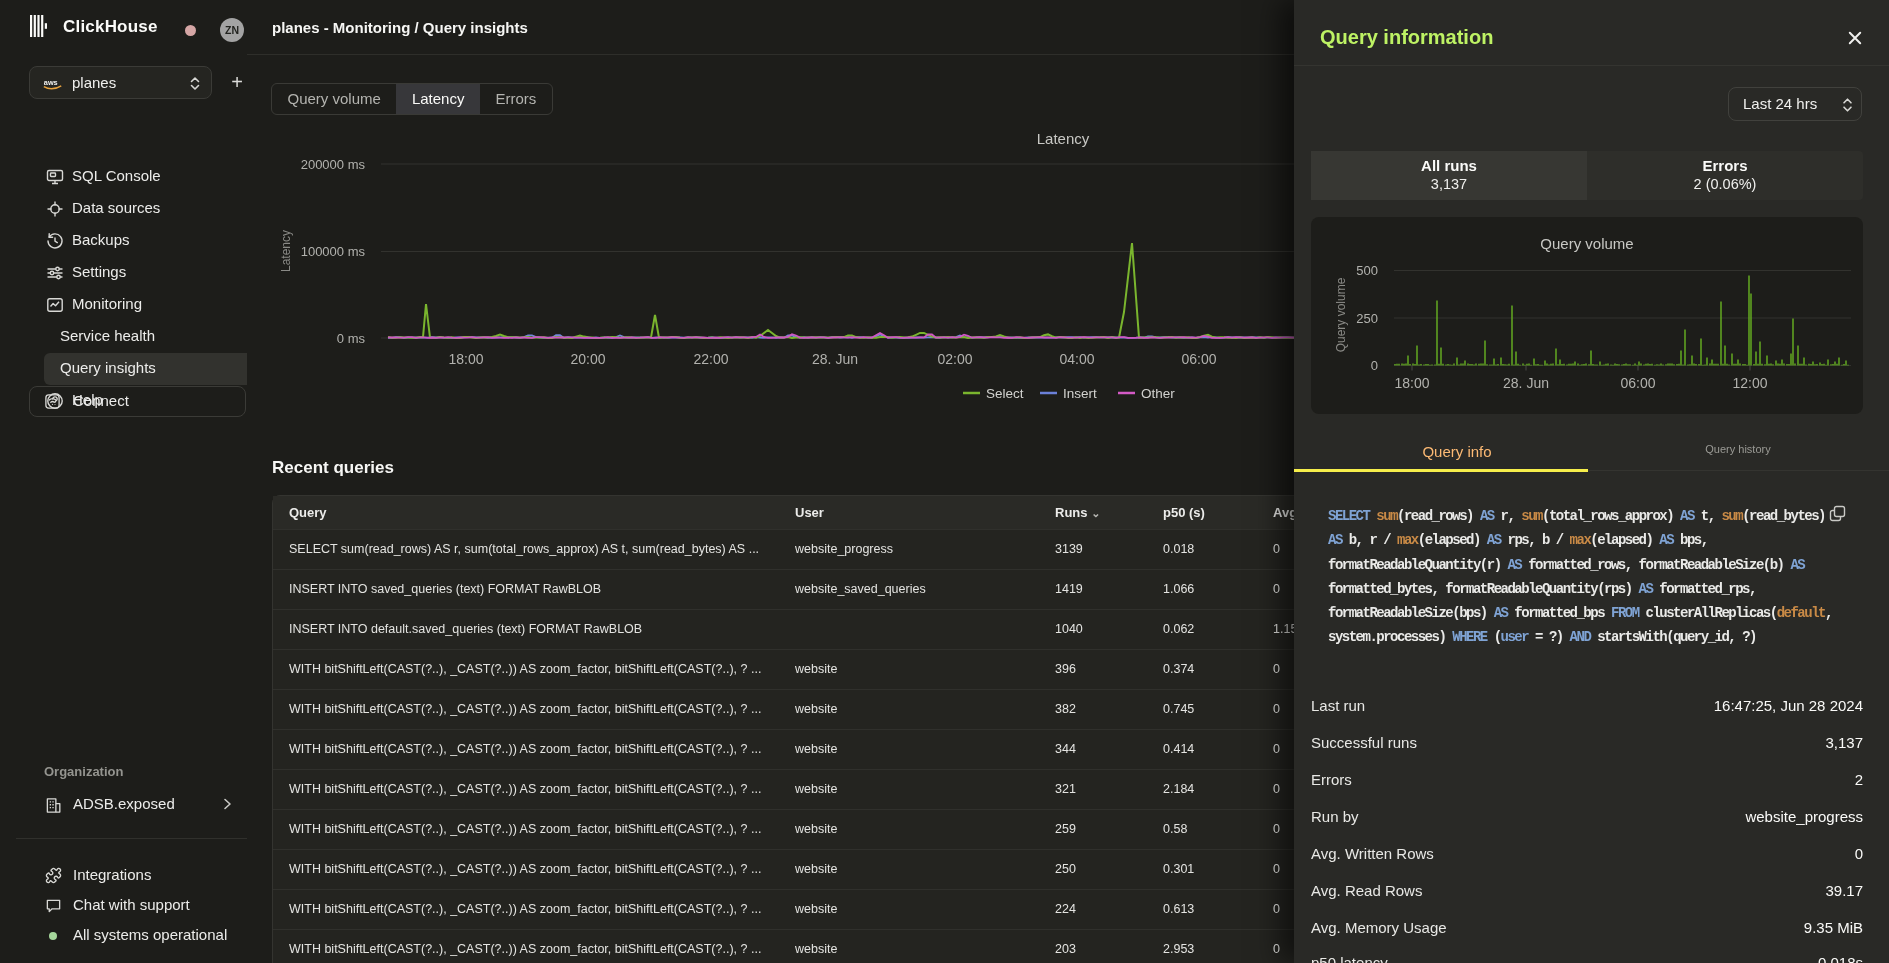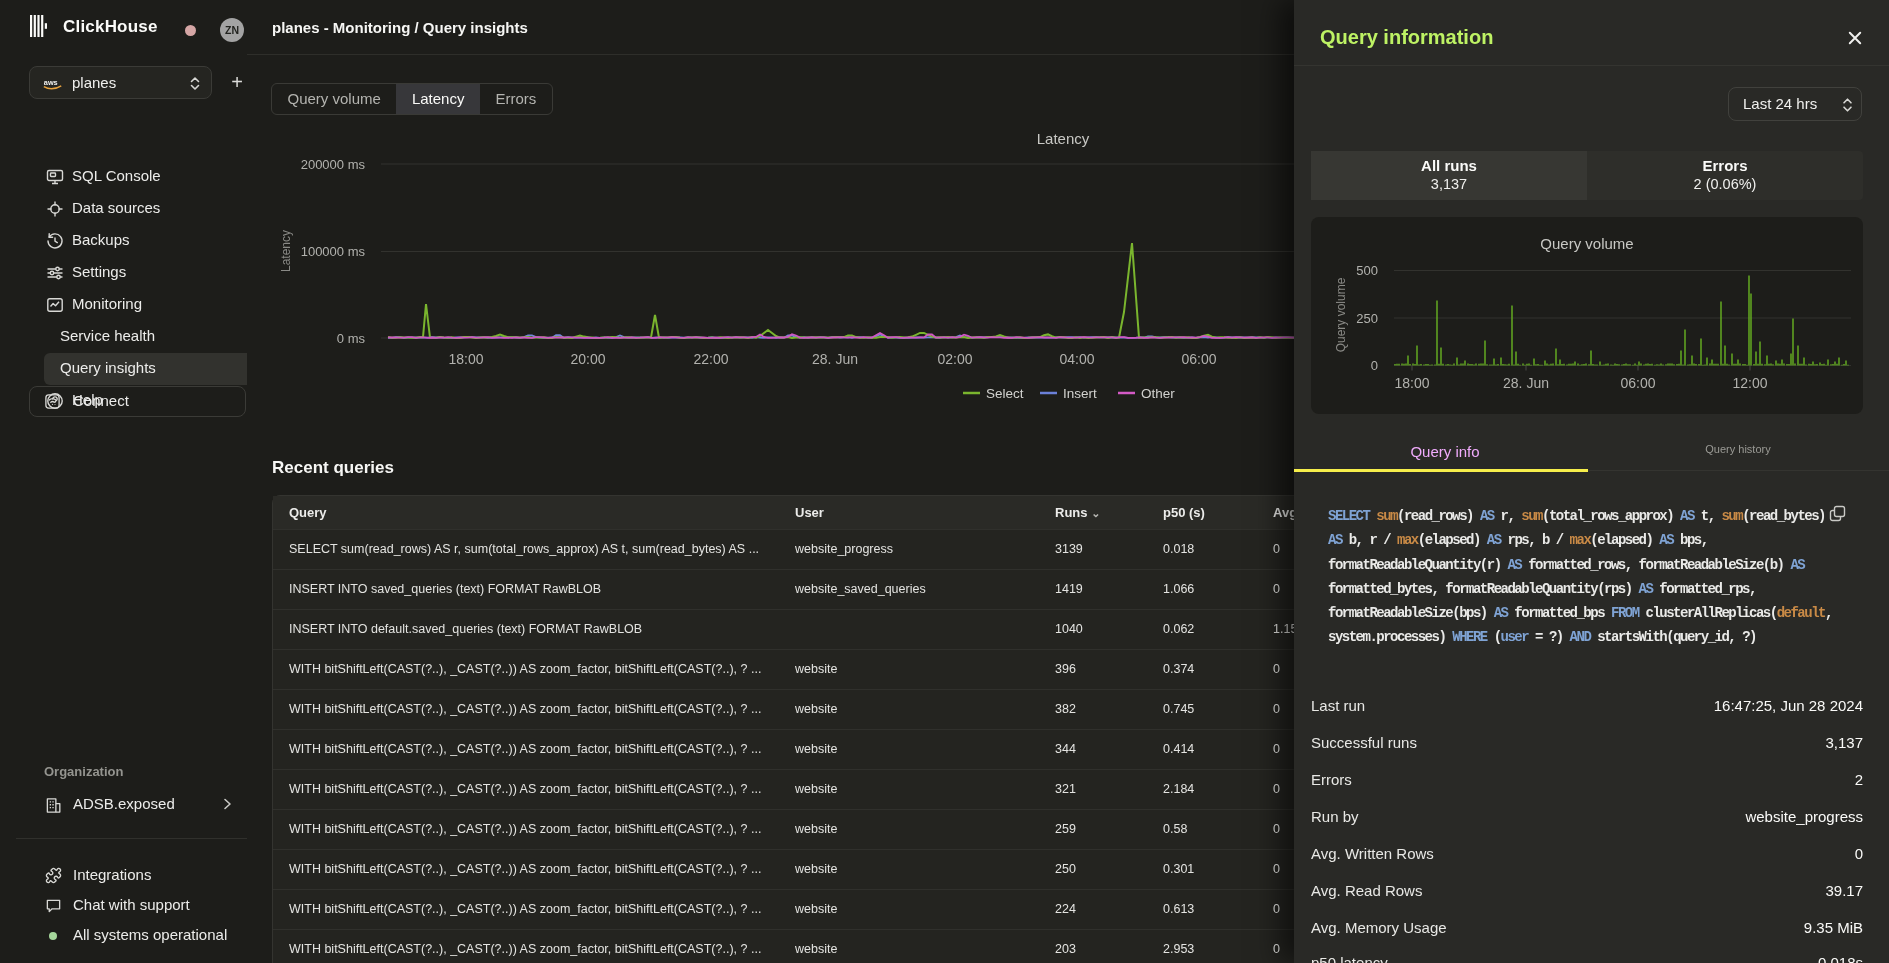--- a/index.html
+++ b/index.html
@@ -64,21 +64,21 @@
   #panel-x { position:absolute; left:1846px; top:29px; width:18px; height:18px; color:#f0f0ee; }
   #range-sel { position:absolute; left:1728px; top:87px; width:134px; height:34px; border:1px solid #41413d; border-radius:8px; }
   #range-sel .t { position:absolute; left:14px; top:7px; font-size:15px; color:#f0f0ee; }
   #runs-tabs { position:absolute; left:1311px; top:151px; width:552px; height:49px; background:#2e2e2a; border-radius:4px; display:flex; }
   #runs-tabs .half { width:50%; text-align:center; padding-top:6px; }
   #runs-tabs .half.on { background:#373733; }
   #runs-tabs .h1 { font-size:15px; font-weight:700; color:#fafaf8; }
   #runs-tabs .h2 { font-size:14.5px; color:#f0f0ee; margin-top:2px; }
   #qv-card { position:absolute; left:1311px; top:217px; width:552px; height:197px; background:#1d1d1a; border-radius:8px; }
   #info-tabs { position:absolute; left:1294px; top:432px; width:595px; height:39px; border-bottom:1px solid #343430; }
-  #info-tabs .a { position:absolute; left:4px; top:0; width:294px; text-align:center; padding-top:11px; font-size:15px; color:#f0abfc; }
+  #info-tabs .a { position:absolute; left:16px; top:0; width:294px; text-align:center; padding-top:11px; font-size:15px; color:#fdba74; }
   #info-tabs .b { position:absolute; left:294px; top:0; width:300px; text-align:center; padding-top:11px; font-size:11px; color:#9a9a95; }
   #info-tabs .yl { position:absolute; left:0; top:37px; width:294px; height:3px; background:#f6ee4b; }
   #code { position:absolute; left:1328px; top:504px; width:540px; font-family:"Liberation Mono",monospace; font-size:14px; letter-spacing:-1.5px; font-weight:700; line-height:24.3px; color:#eaeae8; white-space:nowrap; }
   #code .k { color:#7fa3d4; }
   #code .f { color:#c98a46; }
   #copy { position:absolute; left:1829px; top:505px; width:17px; height:17px; color:#c9c9c5; }
   .kv { position:absolute; left:1311px; width:552px; height:24px; }
   .kv .k { position:absolute; left:0; top:0; font-size:15px; color:#e8e8e5; }
   .kv .v { position:absolute; right:0; top:0; font-size:15px; color:#fafaf8; text-align:right; }
 </style>

